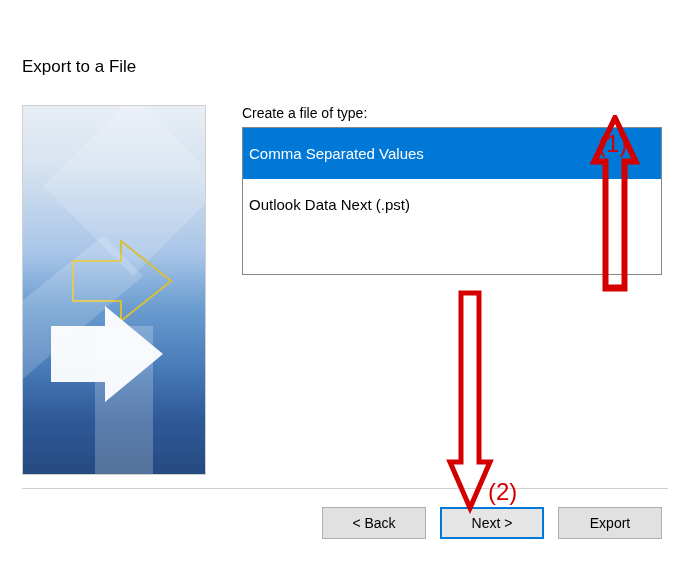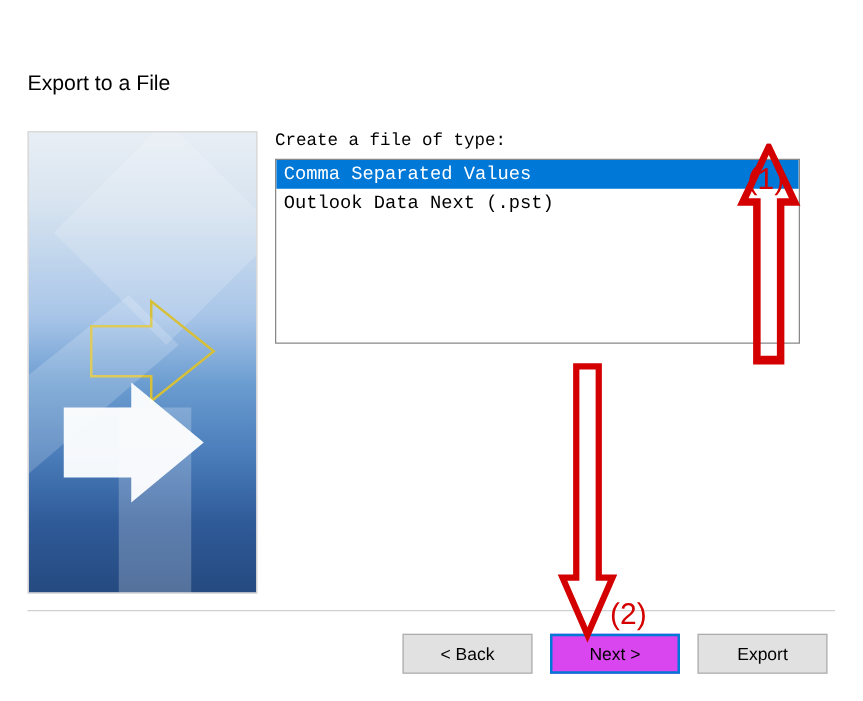--- a/index.html
+++ b/index.html
@@ -23,22 +23,21 @@
     }
     .title {
       font-size: 17px;
       color: #000;
       margin-bottom: 28px;
       font-weight: 400;
       margin-top: 39px;
     }
     .content-row {
       display: flex;
-      gap: 14px;
-      font-family: Liberation Mono, monospace;
+      gap: 36px;
     }
     .wizard-image {
       width: 184px;
       height: 370px;
       border: 1px solid #d0d0d0;
       background: linear-gradient(180deg, #e8eef5 0%, #d8e4f0 15%, #c5d8ed 25%, #a8c5e8 40%, #6a9cd0 55%, #4a7dba 70%, #2f5a98 85%, #254a80 100%);
       position: relative;
       overflow: hidden;
     }
     .wizard-image svg {
@@ -55,21 +54,21 @@
       margin-bottom: 6px;
     }
     .listbox {
       border: 1px solid #888;
       width: 420px;
       height: 148px;
       background: #fff;
       overflow: auto;
     }
     .list-item {
-      padding: 3px 6px;
+      padding: 17px 6px;
       font-size: 15px;
       cursor: pointer;
       white-space: nowrap;
     }
     .list-item.selected {
       background: #0078d7;
       color: #fff;
     }
     .divider {
       position: absolute;
@@ -90,21 +89,21 @@
     .btn {
       width: 104px;
       height: 32px;
       background: #e1e1e1;
       border: 1px solid #adadad;
       font-size: 14px;
       cursor: pointer;
       font-family: inherit;
     }
     .btn.primary {
-      background: #d946ef;
+      background: #e5e5e5;
       border: 2px solid #0078d7;
     }
     
     .annot {
       position: absolute;
       pointer-events: none;
     }
     .annot-label {
       position: absolute;
       color: #d40000;

